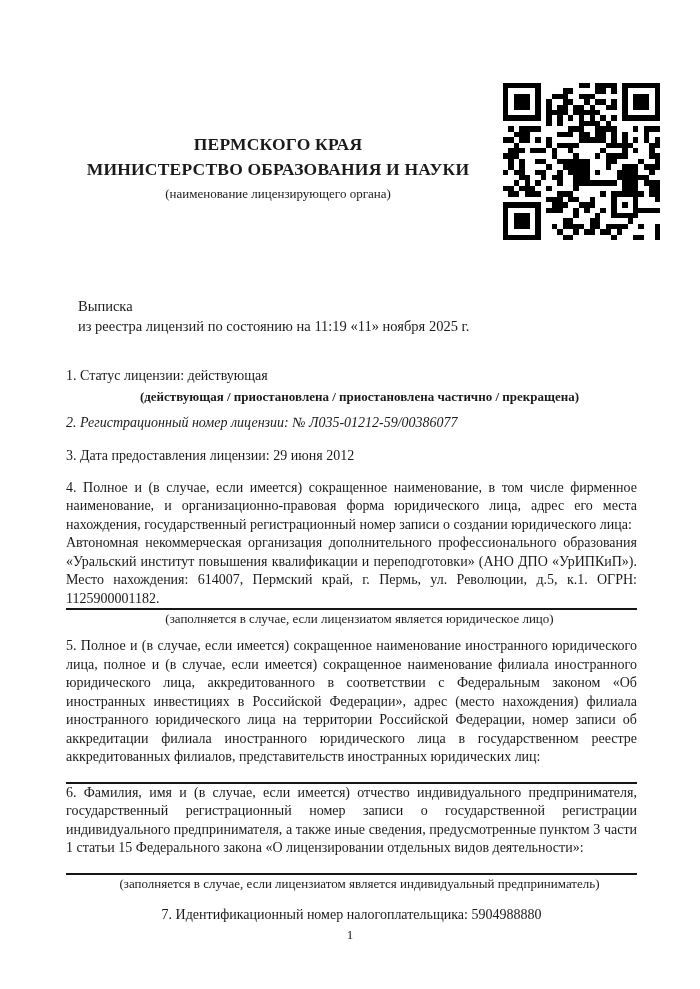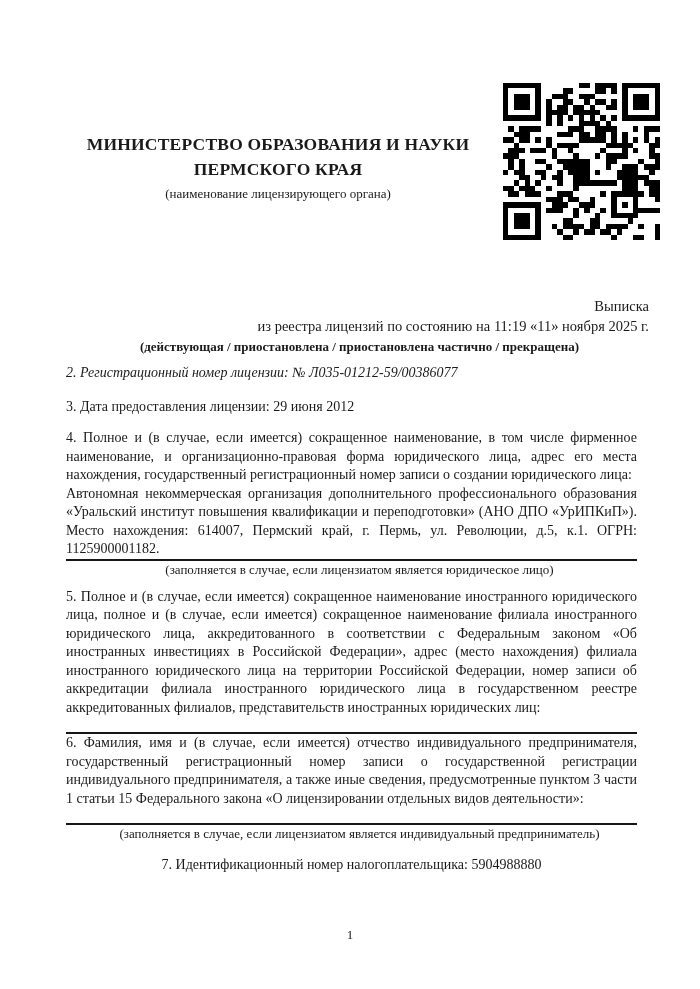--- a/index.html
+++ b/index.html
@@ -53,21 +53,21 @@
   
   .body {
     position: absolute;
     top: 0;
     left: 66px;
     width: 571px;
     font-size: 14px;
   }
   .doc-title {
     margin-top: 296px;
-    text-align: right;
+    text-align: left;
     font-size: 14.5px;
     line-height: 20px;
     position: relative;
     left: 12px;
   }
   .item {
     line-height: 18.5px;
   }
   .cap {
     text-align: center;
@@ -518,32 +518,33 @@
       <rect x="6" y="28" width="1" height="1" fill="#000000"></rect>
       <rect x="11" y="28" width="1" height="1" fill="#000000"></rect>
       <rect x="12" y="28" width="1" height="1" fill="#000000"></rect>
       <rect x="20" y="28" width="1" height="1" fill="#000000"></rect>
       <rect x="24" y="28" width="1" height="1" fill="#000000"></rect>
       <rect x="25" y="28" width="1" height="1" fill="#000000"></rect>
       <rect x="28" y="28" width="1" height="1" fill="#000000"></rect>
     </svg>
 
   <div class="title-block">
+    <div class="ministry-line">ПЕРМСКОГО КРАЯ</div>
     <div class="ministry-line">МИНИСТЕРСТВО ОБРАЗОВАНИЯ И НАУКИ</div>
-    <div class="ministry-line">ПЕРМСКОГО КРАЯ</div>
     <div class="small subtitle">(наименование лицензирующего органа)</div>
   </div>
 
   <div class="body">
 
     <div class="doc-title">
       <div>Выписка</div>
       <div>из реестра лицензий по состоянию на 11:19 «11» ноября 2025 г.</div>
     </div>
 
+    <div class="item s1">1. Статус лицензии: действующая</div>
     <div class="small cap cap1">(действующая / приостановлена / приостановлена частично / прекращена)</div>
 
     <div class="item s2">2. Регистрационный номер лицензии: № Л035-01212-59/00386077</div>
 
     <div class="item s3">3. Дата предоставления лицензии: 29 июня 2012</div>
 
     <div class="para s4">
       <div>4. Полное и (в случае, если имеется) сокращенное наименование, в том числе фирменное наименование, и организационно-правовая форма юридического лица, адрес его места нахождения, государственный регистрационный номер записи о создании юридического лица:</div>
       <div>Автономная некоммерческая организация дополнительного профессионального образования «Уральский институт повышения квалификации и переподготовки» (АНО ДПО «УрИПКиП»). Место нахождения: 614007, Пермский край, г. Пермь, ул. Революции, д.5, к.1. ОГРН: 1125900001182.</div>
     </div>

